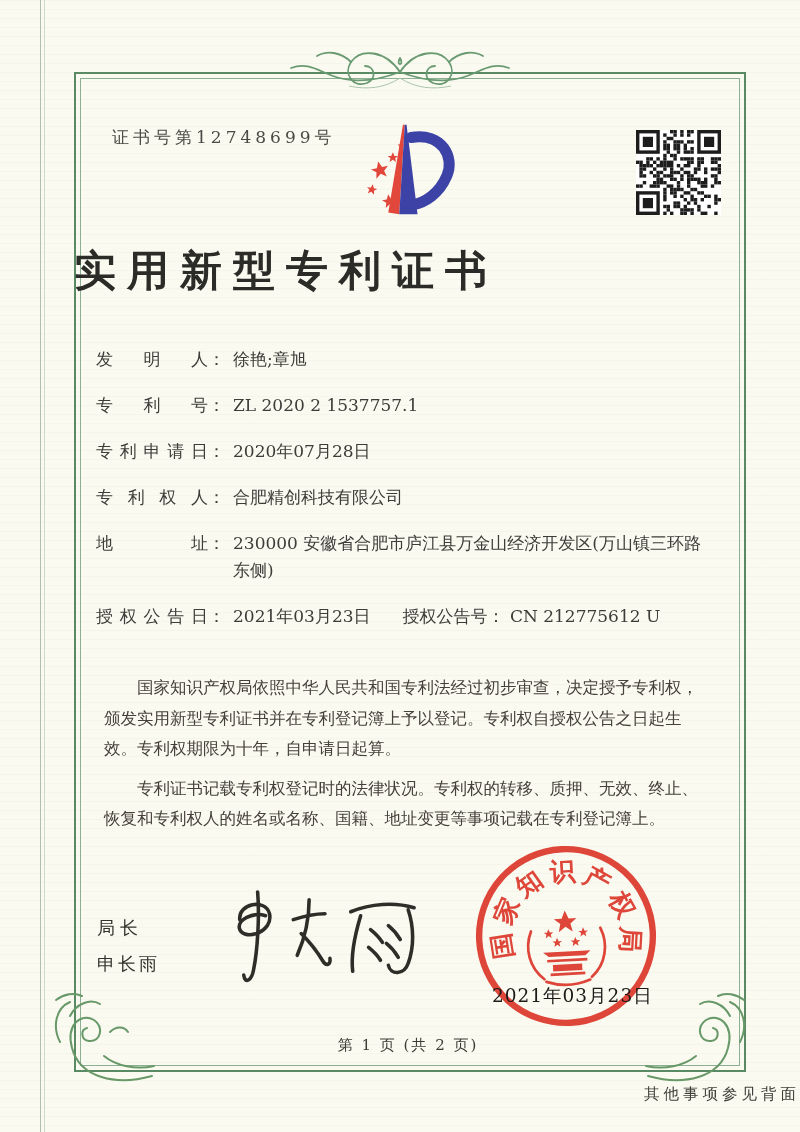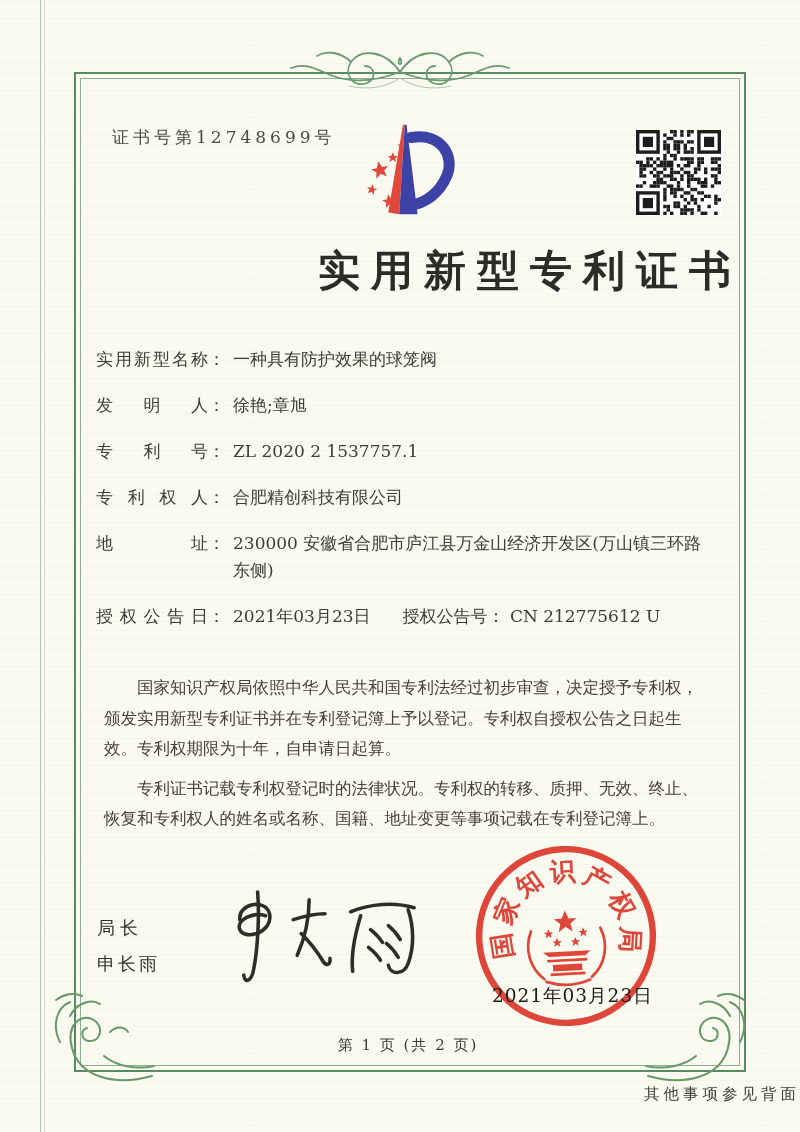--- a/index.html
+++ b/index.html
@@ -15,21 +15,21 @@
   .scan-edge{position:absolute;left:40px;top:0;height:100%;width:3px;
     border-left:1px solid #aebfae;border-right:1px solid #cdd9cd;}
   .frame-outer{position:absolute;left:74px;top:72px;width:668px;height:996px;
     border:2px solid #5a8a64;}
   .frame-inner{position:absolute;left:4px;top:4px;right:4px;bottom:4px;
     border:1px solid #8cae92;}
   .cert-no{position:absolute;left:96px;top:126px;font-size:17px;
     letter-spacing:4px;color:#4a4a44;margin-left:16px;}
   .logo{position:absolute;left:338px;top:112px;width:128px;height:126px;}
   .qr{position:absolute;left:636px;top:130px;width:85px;height:85px;background:#fff;}
-  .title{position:absolute;left:74px;top:243px;width:668px;text-align:right;
+  .title{position:absolute;left:74px;top:243px;width:668px;text-align:left;
     font-size:42px;font-weight:700;letter-spacing:11px;color:#2b2b27;}
   .fields{position:absolute;left:96px;top:346px;width:625px;font-size:17px;}
   .field-row{margin-bottom:19px;line-height:27px;}
   .f-label{display:inline-block;width:112px;text-align:justify;
     text-align-last:justify;vertical-align:top;}
   .f-value{display:inline-block;margin-left:8px;max-width:478px;vertical-align:top;}
   .grant-extra{margin-left:32px;}
   .paragraphs{position:absolute;left:95px;top:664px;width:624px;
     font-size:16.5px;line-height:30.5px;color:#45403a;}
   .paragraphs p{margin:9px;text-indent:2em;}
@@ -326,27 +326,27 @@
     <rect x="20" y="2" width="3" height="3" fill="#1d1d1d"></rect>
     <rect x="0" y="18" width="7" height="7" fill="#1d1d1d"></rect>
     <rect x="1" y="19" width="5" height="5" fill="#ffffff"></rect>
     <rect x="2" y="20" width="3" height="3" fill="#1d1d1d"></rect>
   </svg>
 
 <div class="title">实用新型专利证书</div>
 
 <div class="fields">
   <div class="field-row">
-    <span class="f-label">实用新型名称</span><span>：</span><span class="f-value">一种具有防护效果的球笼阀</span>
-  </div>
-  <div class="field-row">
     <span class="f-label">发明人</span><span>：</span><span class="f-value">徐艳;章旭</span>
   </div>
   <div class="field-row">
     <span class="f-label">专利号</span><span>：</span><span class="f-value">ZL 2020 2 1537757.1</span>
+  </div>
+  <div class="field-row">
+    <span class="f-label">专利申请日</span><span>：</span><span class="f-value">2020年07月28日</span>
   </div>
   <div class="field-row">
     <span class="f-label">专利权人</span><span>：</span><span class="f-value">合肥精创科技有限公司</span>
   </div>
   <div class="field-row">
     <span class="f-label">地址</span><span>：</span><span class="f-value">230000 安徽省合肥市庐江县万金山经济开发区(万山镇三环路东侧)</span>
   </div>
   <div class="field-row">
     <span class="f-label">授权公告日</span><span>：</span><span class="f-value">2021年03月23日</span><span class="grant-extra"><span>授权公告号</span><span>：</span> <span>CN 212775612 U</span></span>
   </div>

